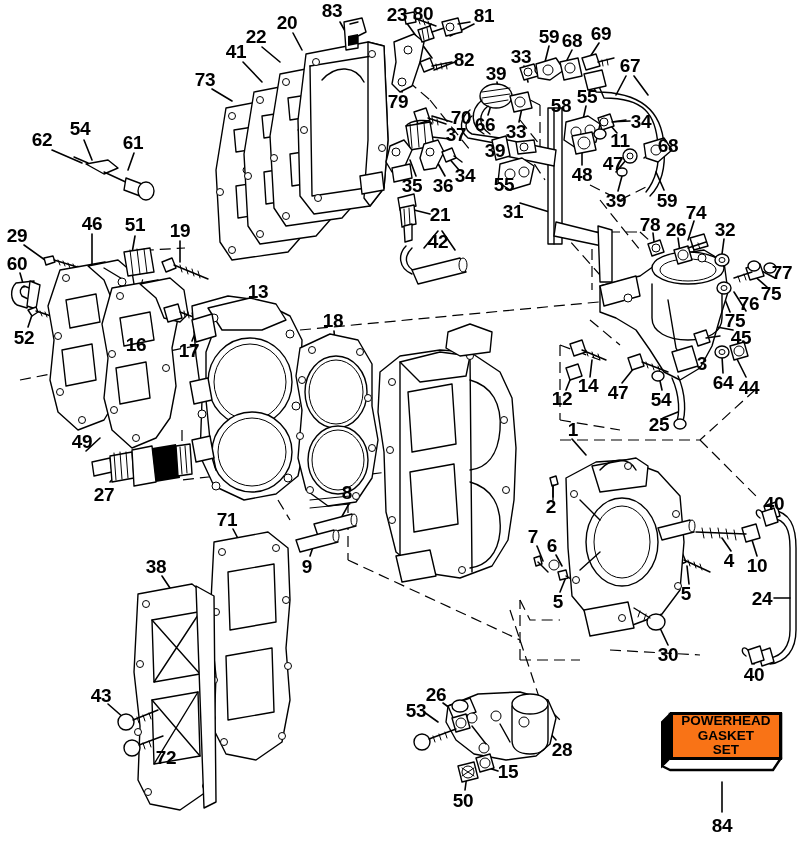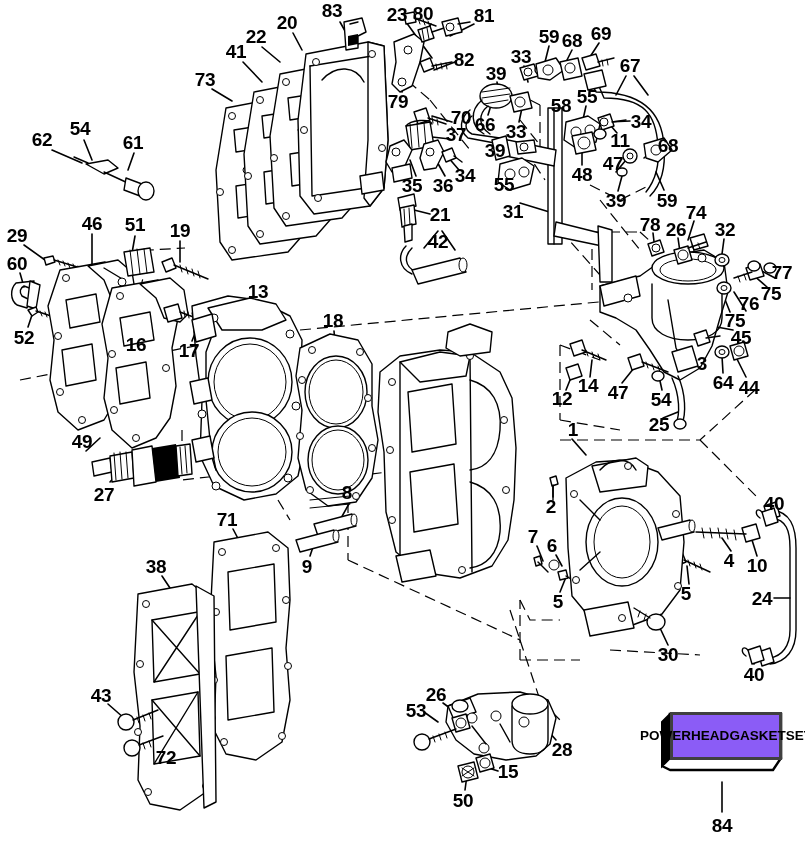--- a/index.html
+++ b/index.html
@@ -26,25 +26,25 @@
   }
   .gasket-box{
     position:absolute;
     left:661px; top:712px;
     width:123px; height:62px;
   }
   .gasket-box .face{
     position:absolute;
     left:9px; top:0;
     width:112px; height:48px;
-    border:3px solid #404040;
-    background:#8b5cf6;
+    border:3px solid #000000;
+    background:#f97316;
     box-sizing:border-box;
     display:flex;
-    flex-direction:row;
+    flex-direction:column;
     align-items:center;
     justify-content:center;
     text-align:center;
   }
   .gasket-box .face span{
     display:block;
     font-family:"Liberation Sans", sans-serif;
     font-weight:bold;
     font-size:13.5px;
     line-height:14.5px;

